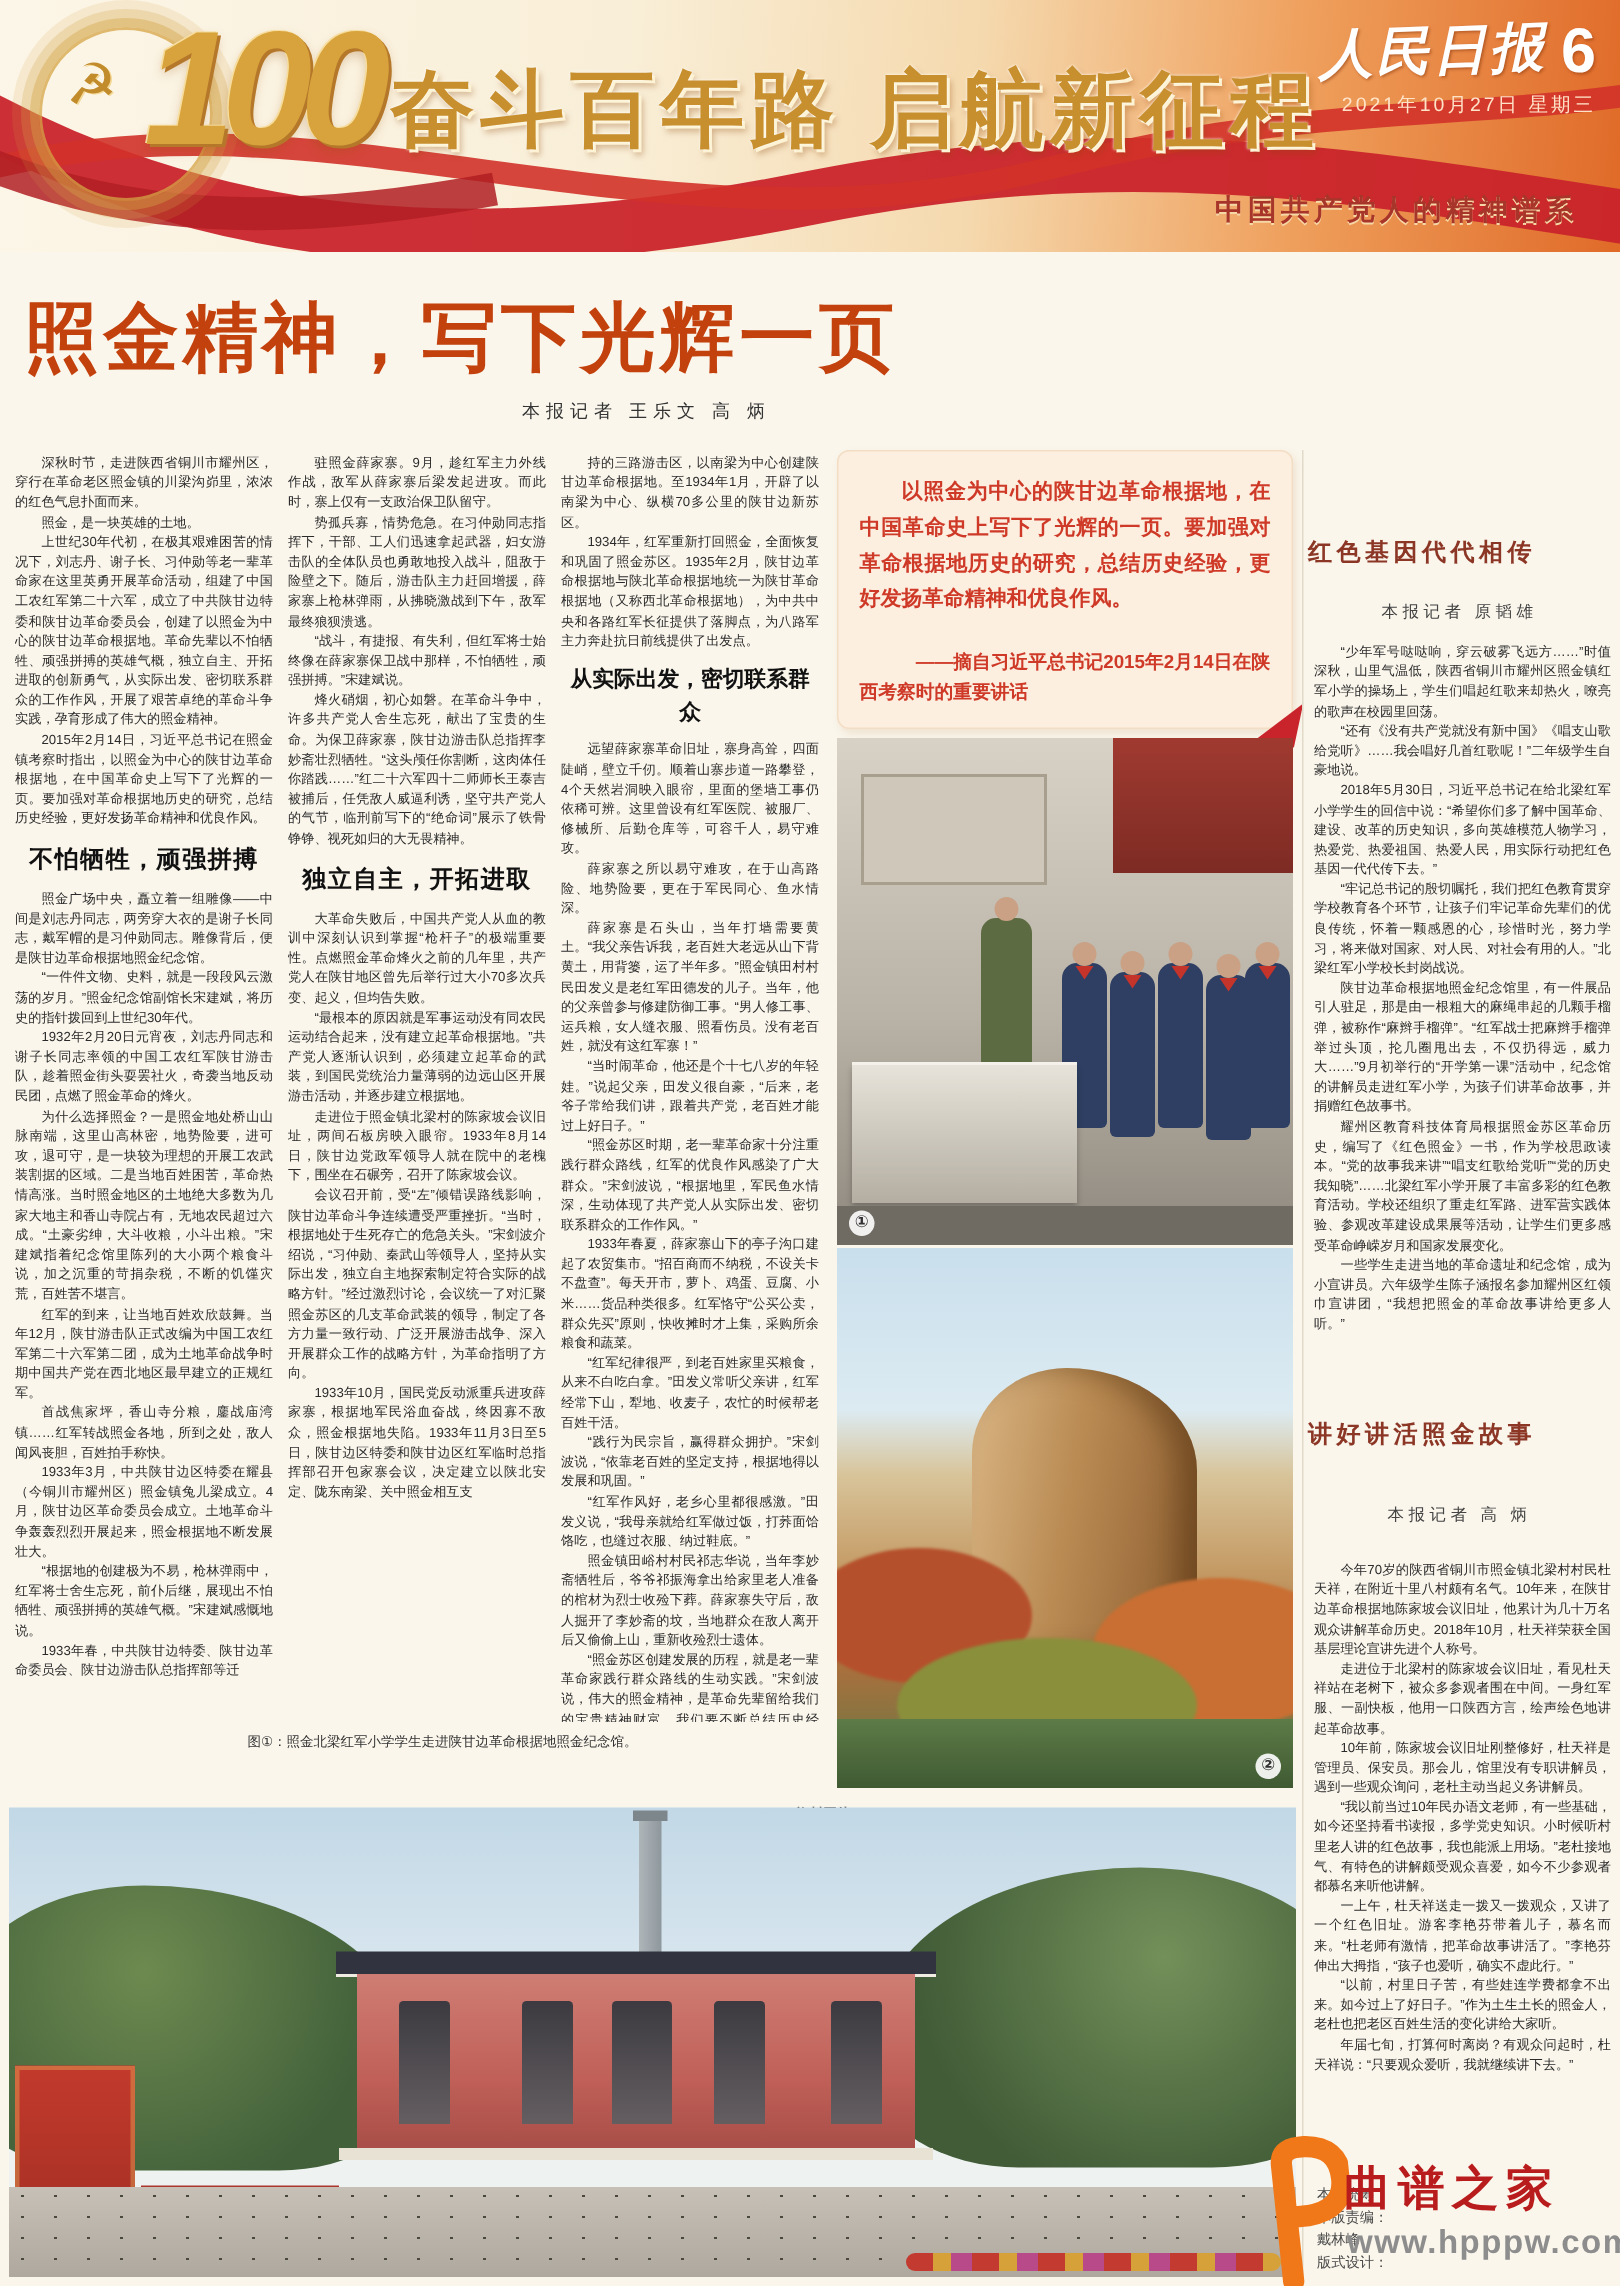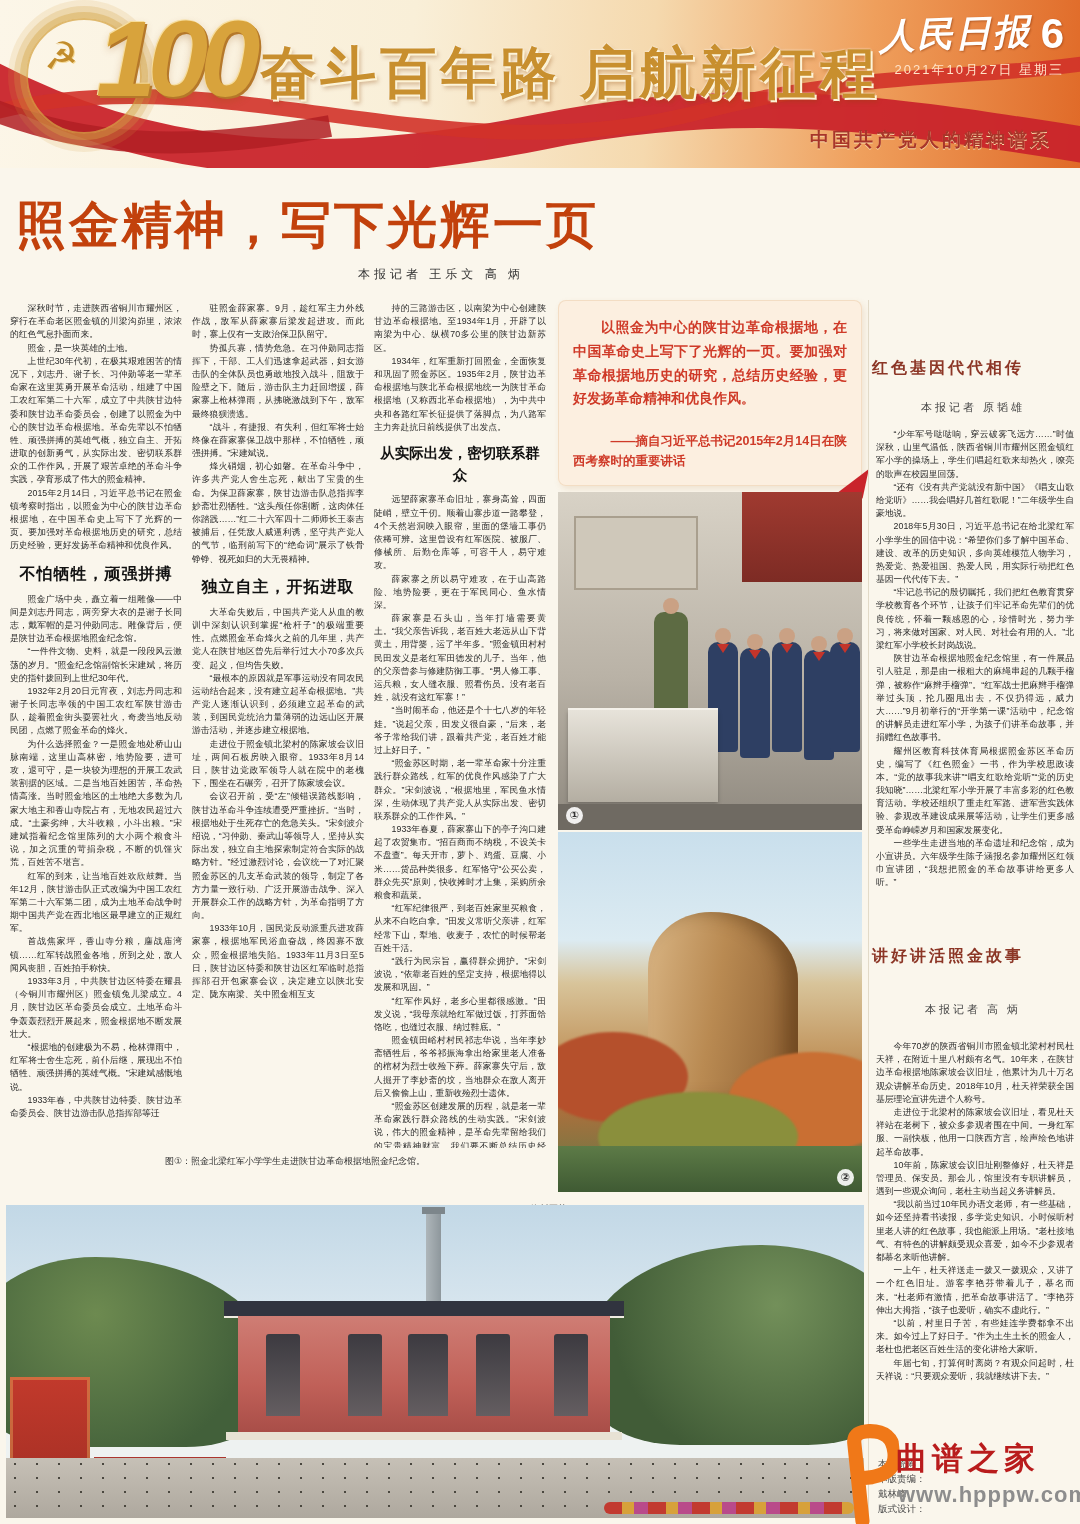--- a/index.html
+++ b/index.html
@@ -23,21 +23,21 @@
           color:#a8352a;text-shadow:0 1px 0 #f6d8a6;}
   .masthead{position:absolute;right:16px;top:10px;width:230px;text-align:right;}
   .paper-name{font-size:36px;font-weight:bold;font-style:italic;color:#fff;letter-spacing:2px;
               text-shadow:1px 1px 2px rgba(120,40,0,.45);display:inline-block;transform:rotate(-2deg);}
   .page-no{font-size:42px;font-weight:bold;color:#fff;margin-left:10px;vertical-align:top;
            text-shadow:1px 1px 2px rgba(120,40,0,.4);}
   .mast-date{margin-top:2px;font-size:13px;color:#ffe3c8;letter-spacing:2px;}
   
   .headline{position:absolute;left:16px;top:192px;width:862px;font-size:50px;font-weight:800;
             color:#c2410c;letter-spacing:3px;margin:0;}
-  .byline{position:absolute;left:0;top:266px;width:862px;text-align:center;font-size:12px;color:#333;letter-spacing:4px;padding-left:10px;}
+  .byline{position:absolute;left:0;top:266px;width:862px;text-align:center;font-size:12px;color:#333;letter-spacing:4px;}
   
   .col{position:absolute;top:302px;width:172px;height:846px;overflow:hidden;font-size:8.8px;line-height:1.5;
        text-align:justify;text-justify:inter-ideograph;color:#2b2b2b;}
   .col p,.rbody p{margin:0;text-indent:2em;}
   .col1{left:10px;} .col2{left:192px;} .col3{left:374px;}
   .col-subhead{font-size:16px;font-weight:800;text-align:center;color:#111;letter-spacing:1px;
                margin:9px 0 7px;text-indent:0;}
   .col3 .col-subhead{font-size:14.5px;letter-spacing:0;}
   
   .quote{position:absolute;left:558px;top:300px;width:304px;height:186px;background:#fcefe0;border-radius:8px;

